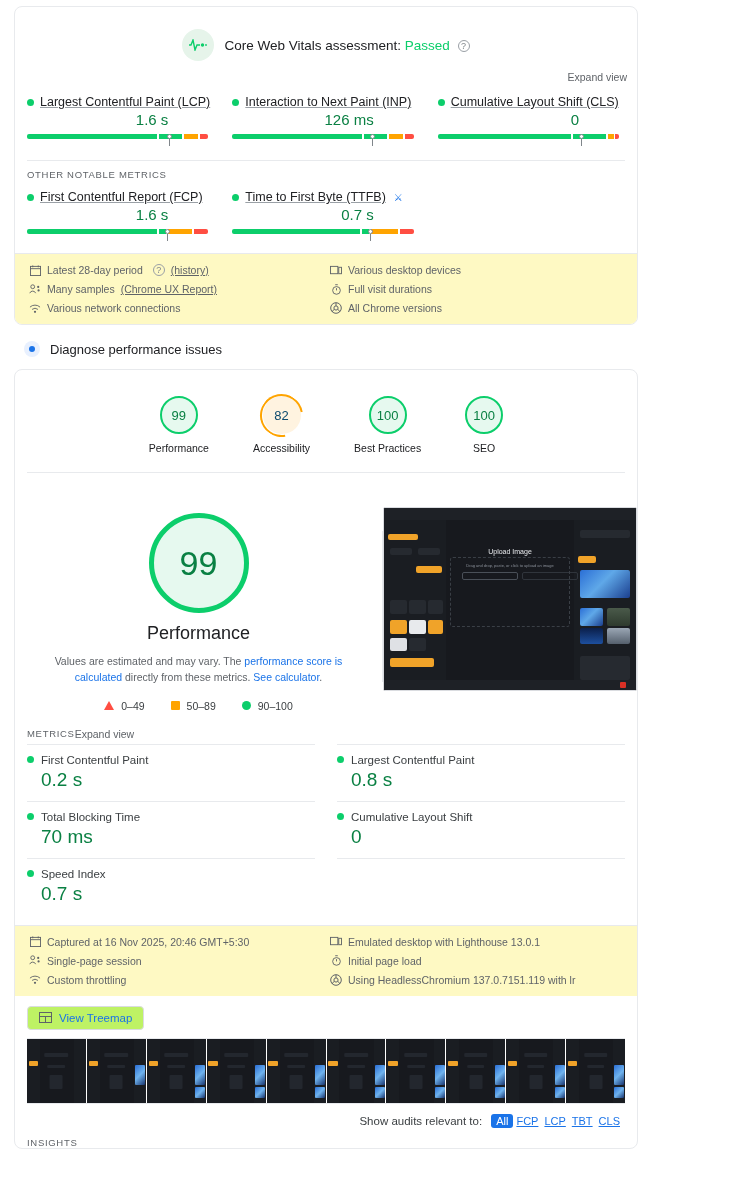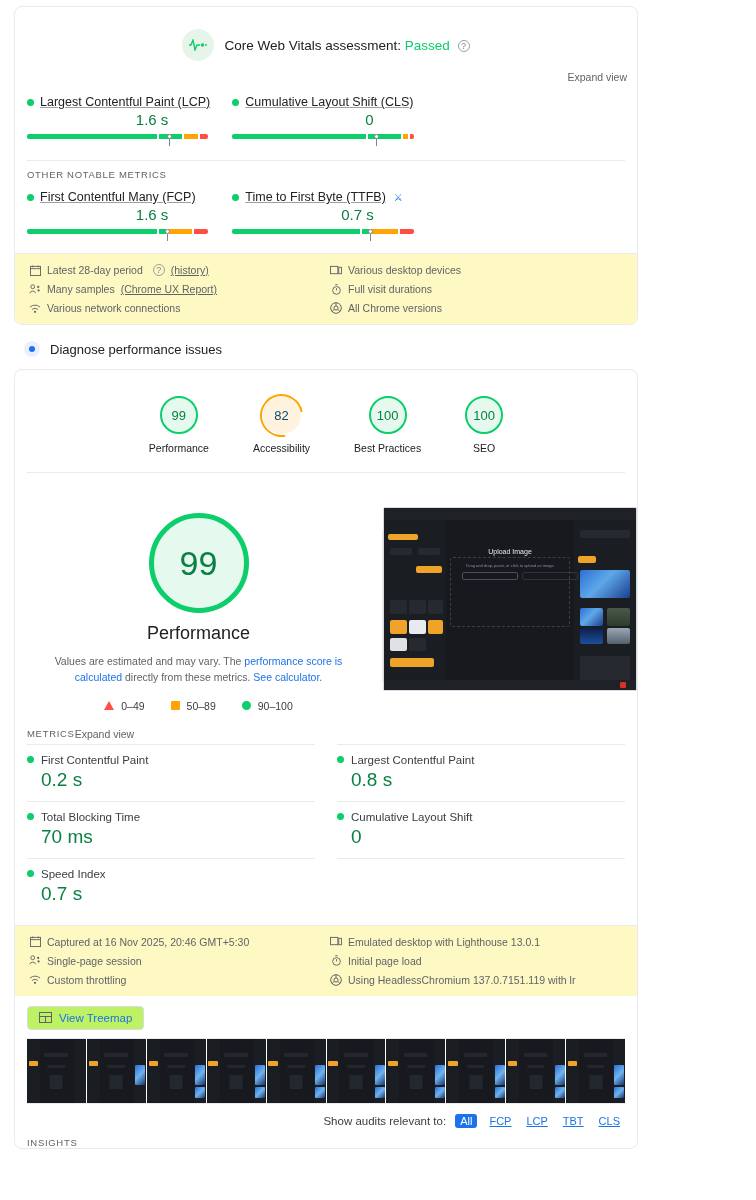--- a/index.html
+++ b/index.html
@@ -240,20 +240,42 @@
               <span class="seg gap"></span>
               <span class="seg o" style="width:8%"></span>
               <span class="seg gap"></span>
               <span class="seg r" style="width:5%"></span>
             </div>
           </div>
         </div>
         <div>
           <div class="m-name">
             <span class="dot" style="background:#0cce6b"></span>
+            <span class="lbl">Interaction to Next Paint (INP)</span>
+          </div>
+          <div class="m-val">126 ms</div>
+          <div class="m-bar-wrap">
+            <div class="marker" style="left:calc(75% - 3px)">
+              <i></i>
+              <b></b>
+            </div>
+            <div class="m-bar">
+              <span class="seg g" style="width:74%"></span>
+              <span class="seg gap"></span>
+              <span class="seg g" style="width:13%"></span>
+              <span class="seg gap"></span>
+              <span class="seg o" style="width:8%"></span>
+              <span class="seg gap"></span>
+              <span class="seg r" style="width:5%"></span>
+            </div>
+          </div>
+        </div>
+        <div>
+          <div class="m-name">
+            <span class="dot" style="background:#0cce6b"></span>
             <span class="lbl">Cumulative Layout Shift (CLS)</span>
           </div>
           <div class="m-val">0</div>
           <div class="m-bar-wrap">
             <div class="marker" style="left:calc(77% - 3px)">
               <i></i>
               <b></b>
             </div>
             <div class="m-bar">
               <span class="seg g" style="width:76%"></span>
@@ -268,21 +290,21 @@
         </div>
       </div>
 
     <div class="divider"></div>
     <div class="section-label">OTHER NOTABLE METRICS</div>
 
     <div class="metric-grid" id="other-metrics">
         <div>
           <div class="m-name">
             <span class="dot" style="background:#0cce6b"></span>
-            <span class="lbl">First Contentful Many (FCP)</span>
+            <span class="lbl">First Contentful Report (FCP)</span>
           </div>
           <div class="m-val">1.6 s</div>
           <div class="m-bar-wrap">
             <div class="marker" style="left:calc(75% - 3px)">
               <i></i>
               <b></b>
             </div>
             <div class="m-bar">
               <span class="seg g" style="width:74%"></span>
               <span class="seg gap"></span>
@@ -697,21 +719,21 @@
           <div class="fc" style="top:14px;width:40%;height:4px"></div>
           <div class="fc" style="top:26px;width:30%;height:3px"></div>
           <div class="fc" style="top:36px;width:22%;height:14px"></div>
           <div class="fg" style="top:26px;width:17%;height:20px"></div>
           <div class="fg" style="top:48px;width:17%;height:11px"></div>
         </div>
       </div>
 
     <div class="audit-row">
       <span class="audit-lbl">Show audits relevant to:</span>
-      <span id="chips" style="display:flex;gap:9px;">
+      <span id="chips" style="display:flex;">
           <span class="chip active">All</span>
           <span class="chip">FCP</span>
           <span class="chip">LCP</span>
           <span class="chip">TBT</span>
           <span class="chip">CLS</span>
         </span>
     </div>
 
     <div class="insights-peek">INSIGHTS</div>
   </div>

